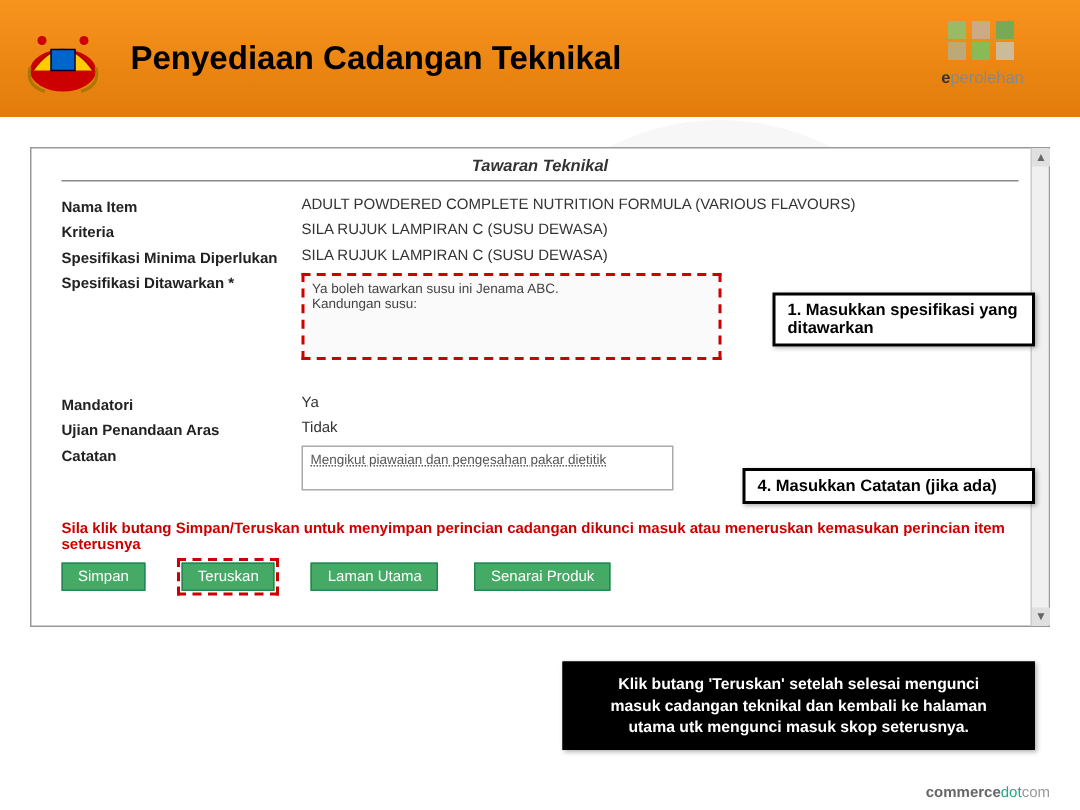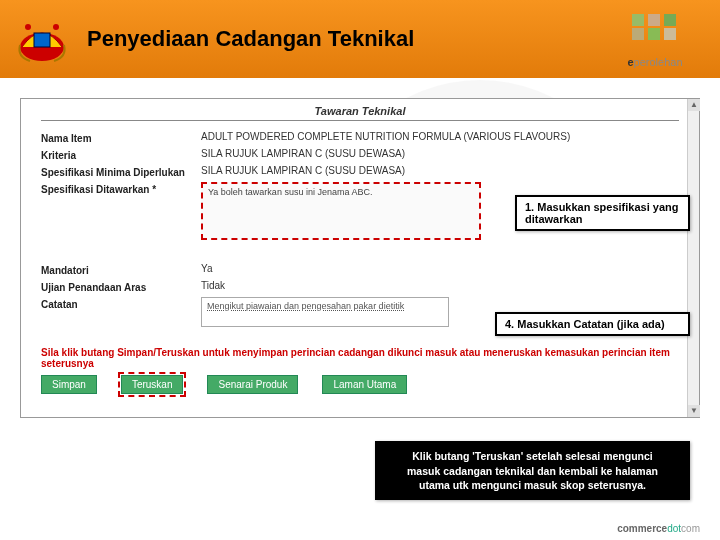--- a/index.html
+++ b/index.html
@@ -4,21 +4,21 @@
 <style>
   * { box-sizing: border-box; margin: 0; padding: 0; }
   body { font-family: Arial, sans-serif; width: 720px; height: 540px; background: #fff; position: relative; overflow: hidden; }
   
   .header { background: linear-gradient(#f7941e, #e27b0a); height: 78px; display: flex; align-items: center; padding: 0 12px; position: relative; }
   .crest { width: 60px; height: 60px; margin-right: 15px; }
   .title { font-size: 22px; font-weight: bold; color: #000; font-family: Verdana, sans-serif; }
   .logo-right { position: absolute; right: 20px; top: 14px; width: 90px; }
   .logo-grid { display: grid; grid-template-columns: repeat(3, 14px); gap: 2px; margin-bottom: 2px; justify-content: center; }
   .logo-sq { width: 12px; height: 12px; }
-  .logo-txt { font-size: 11px; color: #888; text-align: center; margin-top: 16px; }
+  .logo-txt { font-size: 11px; color: #888; text-align: center; margin-top: 6px; }
   .logo-txt b { color: #333; }
 
   .content { position: relative; padding: 20px 20px 0 20px; border-radius: 29px; }
   .content-inner { border: 1px solid #999; background: #fff; position: relative; height: 320px; }
   .scrollbar-v { position: absolute; right: 0; top: 0; width: 12px; height: 100%; background: #f0f0f0; border-left: 1px solid #ccc; }
   .scroll-arrow { width: 12px; height: 12px; background: #e0e0e0; font-size: 8px; text-align: center; line-height: 12px; color: #666; }
   .scroll-arrow.up { position: absolute; top: 0; }
   .scroll-arrow.dn { position: absolute; bottom: 0; }
 
   .section-header { text-align: center; font-style: italic; font-weight: bold; font-size: 11px; color: #333; border-bottom: 1px solid #888; padding: 6px 0 3px; margin: 0 20px; }
@@ -91,41 +91,42 @@
         <div class="value">SILA RUJUK LAMPIRAN C (SUSU DEWASA)</div>
       </div>
       <div class="row">
         <div class="label">Spesifikasi Minima Diperlukan</div>
         <div class="value">SILA RUJUK LAMPIRAN C (SUSU DEWASA)</div>
       </div>
       <div class="row">
         <div class="label">Spesifikasi Ditawarkan *</div>
         <div class="spec-box">
           <div>Ya boleh tawarkan susu ini Jenama ABC.</div>
+          <div>Kandungan susu:</div>
         </div>
       </div>
       <div class="row" style="margin-top:23px">
         <div class="label">Mandatori</div>
         <div class="value">Ya</div>
       </div>
       <div class="row">
         <div class="label">Ujian Penandaan Aras</div>
         <div class="value">Tidak</div>
       </div>
       <div class="row" style="margin-top:0">
         <div class="label">Catatan</div>
         <div class="notes-box">Mengikut piawaian dan pengesahan pakar dietitik</div>
       </div>
     </div>
     <div class="warning-line">Sila klik butang Simpan/Teruskan untuk menyimpan perincian cadangan dikunci masuk atau meneruskan kemasukan perincian item seterusnya</div>
     <div class="button-bar">
       <button class="btn">Simpan</button>
       <button class="btn highlight">Teruskan</button>
+      <button class="btn">Laman Utama</button>
       <button class="btn">Senarai Produk</button>
-      <button class="btn">Laman Utama</button>
     </div>
     <div class="scrollbar-v">
       <div class="scroll-arrow up">▲</div>
       <div class="scroll-arrow dn">▼</div>
     </div>
   </div>
 </div>
 
 <div class="callout c1">1. Masukkan spesifikasi yang ditawarkan</div>
 <div class="callout c4">4. Masukkan Catatan (jika ada)</div>

